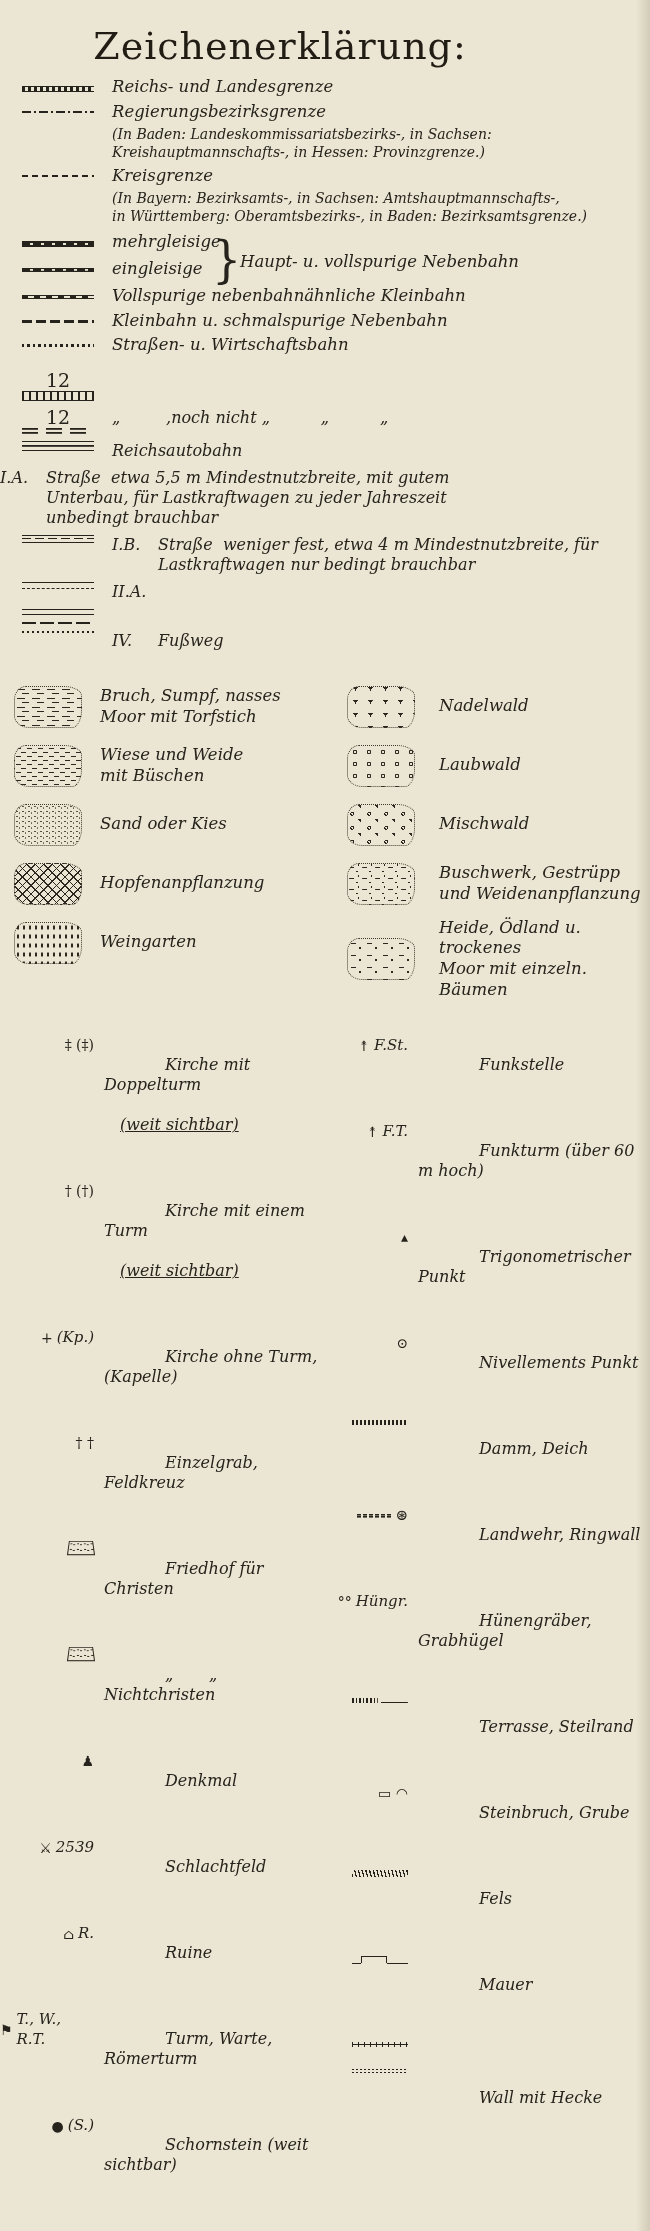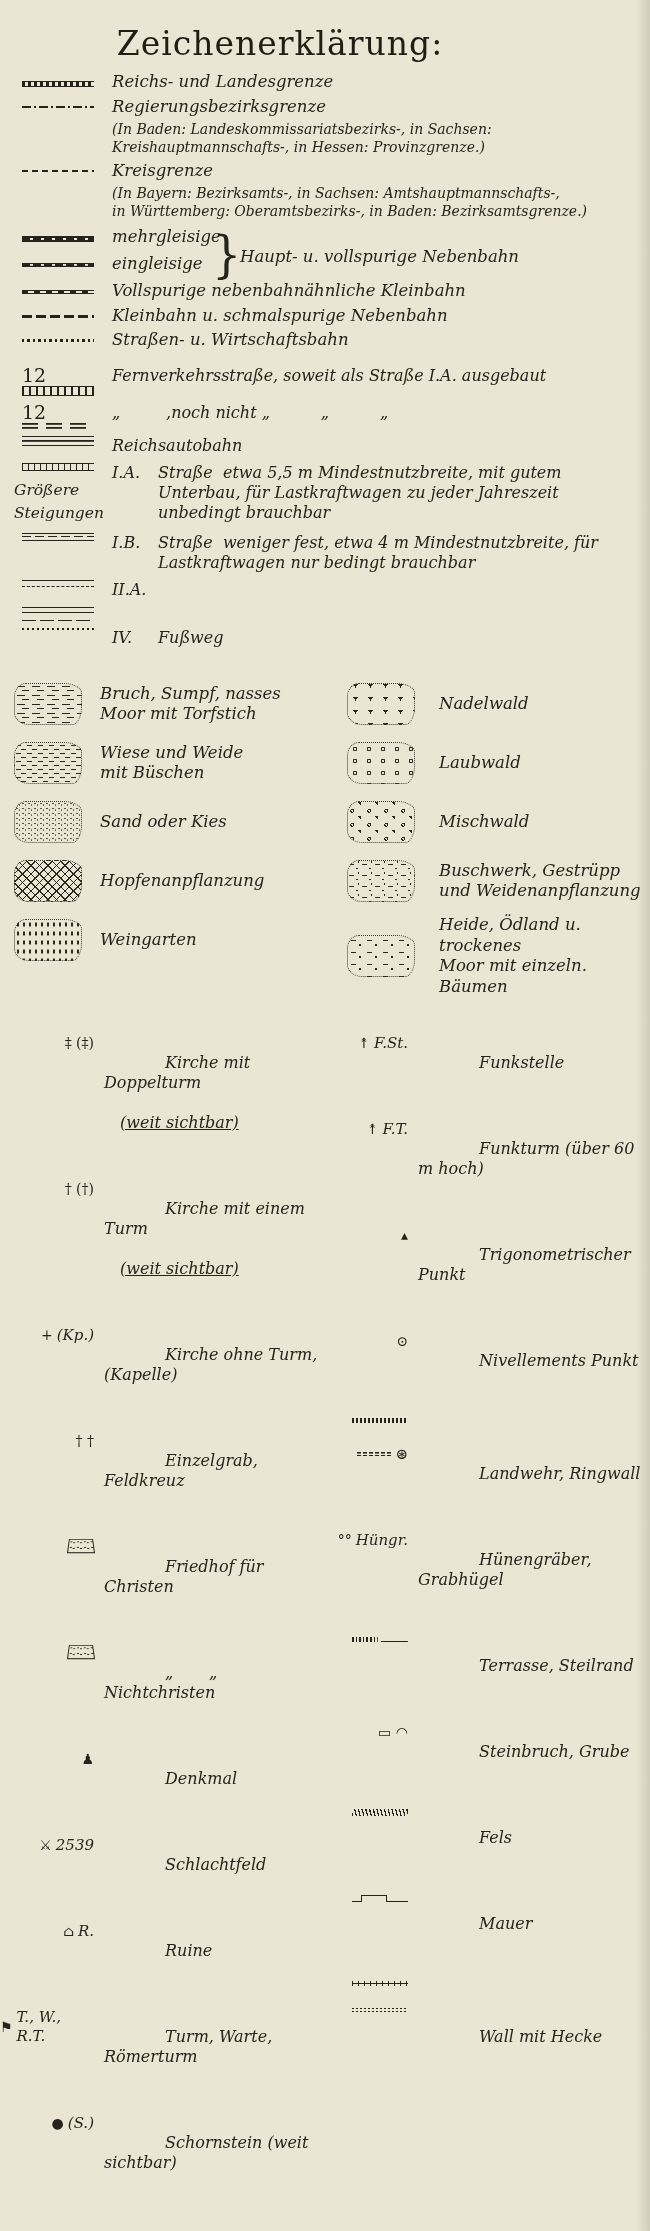--- a/index.html
+++ b/index.html
@@ -1,20 +1,20 @@
 <!DOCTYPE html>
 <html><head>
 <meta charset="utf-8">
 <style>
   html,body{margin:0;padding:0;background:#d8d2bd;}
   .page{width:650px;height:2231px;background:#ebe6d3;position:relative;overflow:hidden;
         font-family:"DejaVu Serif",serif;font-style:italic;color:#26231c;box-sizing:border-box;}
   .page::after{content:"";position:absolute;top:0;right:0;width:14px;height:100%;
         background:linear-gradient(90deg,rgba(0,0,0,0),rgba(90,80,55,.18));pointer-events:none;}
-  .title{font-style:normal;font-size:33px;letter-spacing:1px;text-align:center;
+  .title{font-style:normal;font-size:38px;letter-spacing:1px;text-align:center;
         padding:24px 90px 4px 0;color:#211d15;}
   
   .row{display:flex;margin:5px 0;align-items:flex-start;}
   .symcol{width:112px;flex:none;box-sizing:border-box;padding:9px 18px 0 22px;}
   .ln{display:block;width:72px;}
   .lblcol{font-size:16.5px;line-height:1.2;}
   .note{font-size:14px;line-height:1.3;margin-top:3px;}
   
   .reich{height:4px;border-top:1px solid #26231c;border-bottom:1px solid #26231c;
         background:repeating-linear-gradient(90deg,#26231c 0 3px,transparent 3px 6px);}
@@ -26,21 +26,21 @@
   .rail-schmal{height:3.5px;background:repeating-linear-gradient(90deg,#26231c 0 10px,#ebe6d3 10px 14px);}
   .rail-wirtschaft{height:2.5px;background:repeating-linear-gradient(90deg,#26231c 0 2.5px,transparent 2.5px 5.5px);}
   
   .railgroup{position:relative;}
   .railgroup .row{margin:7px 0;}
   .bigbrace{position:absolute;left:212px;top:4px;font-size:46px;font-style:normal;
         transform:scaleY(1.1);line-height:1;}
   .sharedlbl{position:absolute;left:240px;top:20px;font-size:16.5px;}
   
   .roadsym{width:112px;flex:none;box-sizing:border-box;padding:2px 18px 0 22px;display:flex;flex-direction:column;}
-  .num{font-style:normal;font-size:19px;width:72px;line-height:1;margin-bottom:1px;}
+  .num{font-style:normal;font-size:19px;width:72px;text-align:center;line-height:1;margin-bottom:1px;}
   .below{font-size:15.5px;margin-top:8px;line-height:1.5;width:96px;margin-left:-8px;}
   .road-fern{height:8px;border-top:1.8px solid #26231c;border-bottom:1.8px solid #26231c;
         background:repeating-linear-gradient(90deg,#26231c 0 1.8px,transparent 1.8px 7px);}
   .road-fern-nn{height:6px;background:
         repeating-linear-gradient(90deg,#26231c 0 16px,transparent 16px 24px) 0 0/100% 1.8px no-repeat,
         repeating-linear-gradient(90deg,#26231c 0 16px,transparent 16px 24px) 0 100%/100% 1.8px no-repeat;}
   .road-autobahn{height:8px;border-top:1.8px solid #26231c;border-bottom:1.8px solid #26231c;
         background:linear-gradient(#26231c,#26231c) 0 50%/100% 1.8px no-repeat;}
   .road-1a{height:6px;border-top:1.4px solid #26231c;border-bottom:1.4px solid #26231c;
         background:repeating-linear-gradient(90deg,#26231c 0 1.4px,transparent 1.4px 6px);}
@@ -185,24 +185,20 @@
     </div>
 
   <div style="margin-top:14px;">
 
       <div class="row">
         <span class="roadsym">
           <span class="num">12</span>
           <span class="ln road-fern"></span>
 
         </span>
-        <div class="rlbl">
-
-          <span class="rtext">Fernverkehrsstraße, soweit als Straße I.A. ausgebaut</span>
-        </div>
       </div>
 
       <div class="row">
         <span class="roadsym">
           <span class="num">12</span>
           <span class="ln road-fern-nn"></span>
 
         </span>
         <div class="rlbl">
 
@@ -216,26 +212,20 @@
           <span class="ln road-autobahn"></span>
 
         </span>
         <div class="rlbl">
 
           <span class="rtext">Reichsautobahn</span>
         </div>
       </div>
 
       <div class="row">
-        <span class="roadsym">
-
-          <span class="ln road-1a"></span>
-          <span class="below" style="white-space:pre-line">Größere
-Steigungen</span>
-        </span>
         <div class="rlbl">
           <span class="rcode">I.A.</span>
           <span class="rtext">Straße  etwa 5,5 m Mindestnutzbreite, mit gutem Unterbau, für Lastkraftwagen zu jeder Jahreszeit unbedingt brauchbar</span>
         </div>
       </div>
 
       <div class="row">
         <span class="roadsym">
 
           <span class="ln road-1b"></span>
@@ -527,20 +517,24 @@
             
           </div>
         </div>
 
         <div class="srow">
           <span class="ssym">
 
             <span class="sline damm"></span>
 
           </span>
+          <div class="slbl">
+            <span>Damm, Deich</span>
+            
+          </div>
         </div>
 
         <div class="srow">
           <span class="ssym">
 
             <span class="sline landwehr"></span>
 
             <span class="sabbr">⊛</span>
           </span>
           <div class="slbl">

